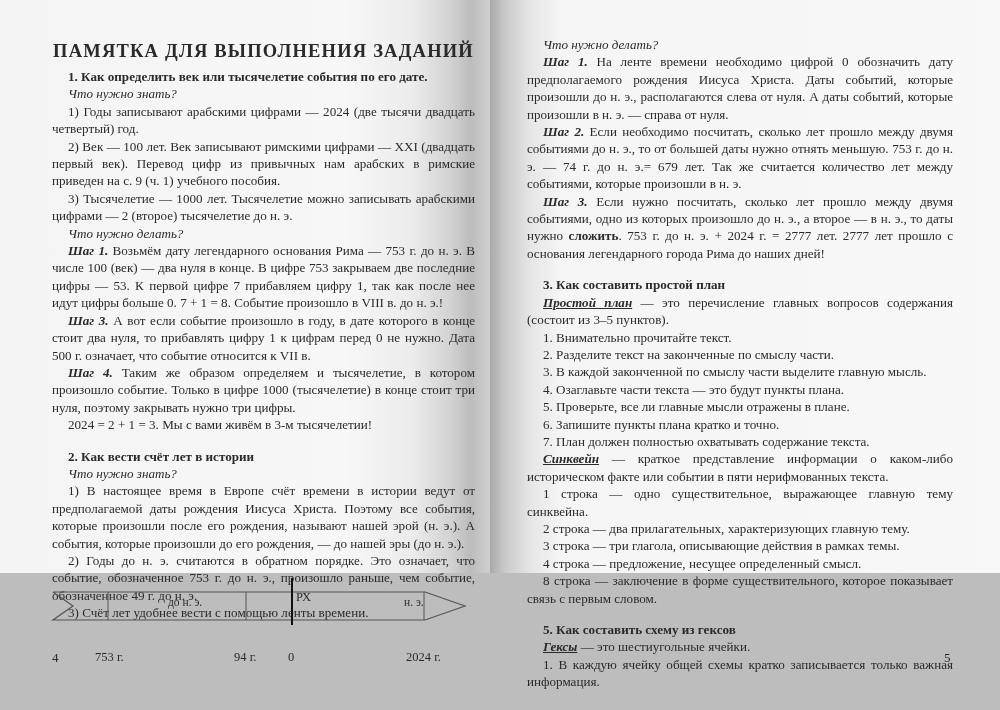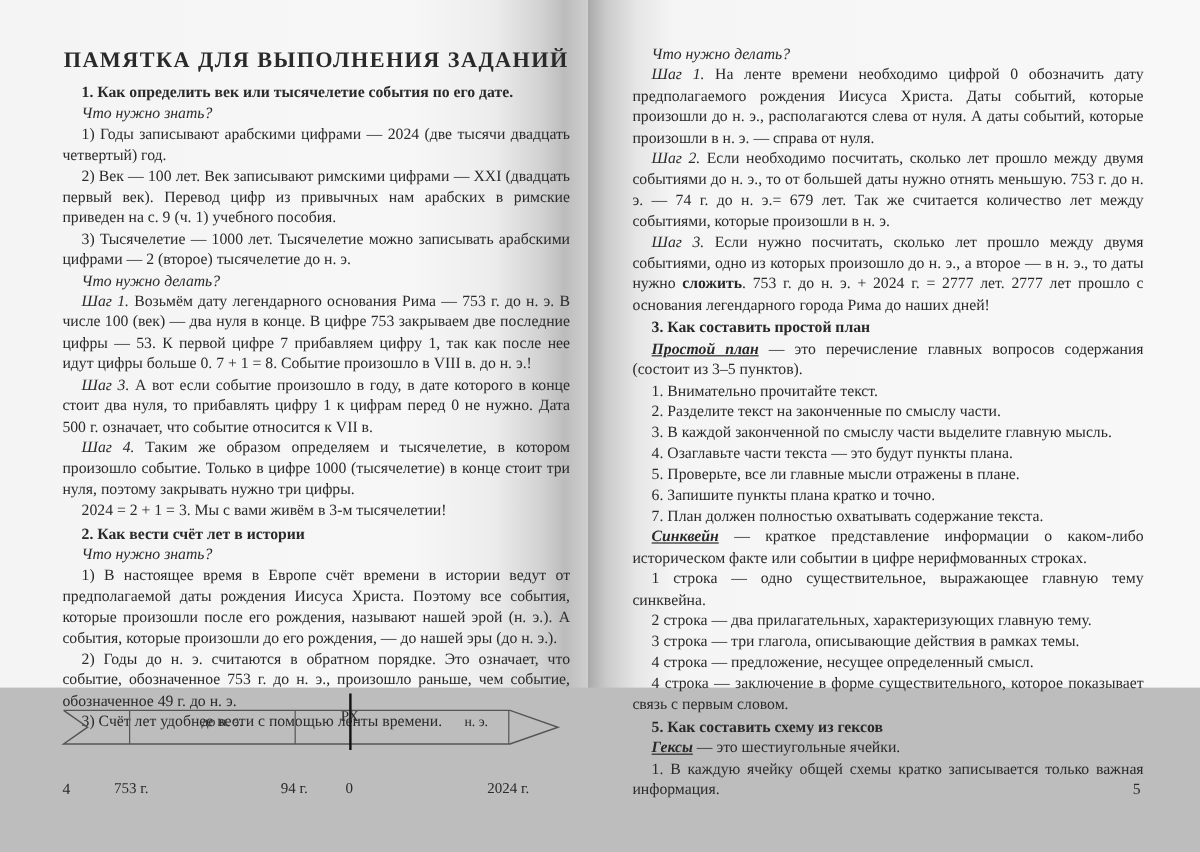--- a/index.html
+++ b/index.html
@@ -8,24 +8,24 @@
   .spread { position:absolute; left:0; top:0; width:1000px; height:710px; }
   .page { position:absolute; top:0; height:573px; }
   .page-left { left:0; width:490px;
     background: linear-gradient(to right, #f4f4f4 0%, #f7f7f7 70%, #ececec 84%, #d2d2d2 92%, #bcbcbc 96%, #cfcfcf 100%); }
   .page-right { left:490px; width:510px;
     background: linear-gradient(to right, #a9a9a9 0%, #cacaca 3%, #e6e6e6 8%, #f5f5f5 14%, #f8f8f8 100%); }
   .content { position:absolute; font-size:13.1px; line-height:17.4px; }
   .page-left .content { left:52px; top:40px; width:423px; }
   .main-title { text-align:center; font-weight:bold; font-size:18.5px; letter-spacing:1.2px; margin:0 0 6px 0; line-height:22px; }
   .sec-title { font-weight:bold; text-indent:16px; margin-top:0; }
-  .sec-gap { margin-top:2px; }
+  .sec-gap { margin-top:14px; }
   .ital { font-style:italic; text-indent:16px; }
   p { margin:0; text-indent:16px; text-align:justify; }
-  .step { font-weight:normal; font-style:italic; }
+  .step { font-weight:bold; font-style:italic; }
   .term { font-weight:bold; font-style:italic;text-decoration:underline; }
   b.em { font-weight:bold; }
   .li { text-indent:16px; }
   .page-num { position:absolute; font-size:13px; }
   .timeline { position:absolute; left:40px; top:568px; width:440px; height:80px; }
   .tl-label { position:absolute; font-size:12.5px; white-space:nowrap;margin-top:24px; }
 </style>
 </head>
 <body>
 
@@ -55,22 +55,22 @@
 
     <div class="timeline">
       <svg width="440" height="80" viewBox="0 0 440 80">
         <polyline points="13,24 385,24 425,38 385,52 13,52 33,38 13,24" fill="none" stroke="#555" stroke-width="1.2"></polyline>
         <line x1="68" y1="24" x2="68" y2="52" stroke="#555" stroke-width="1"></line>
         <line x1="206" y1="24" x2="206" y2="52" stroke="#555" stroke-width="1"></line>
         <line x1="252" y1="10" x2="252" y2="57" stroke="#111" stroke-width="2"></line>
         <line x1="384" y1="24" x2="384" y2="52" stroke="#555" stroke-width="1"></line>
       </svg>
       <span class="tl-label" style="left:128px; top:4px; font-size:11.5px;">до н. э.</span>
-      <span class="tl-label" style="left:244px; top:-2px;">РХ</span>
-      <span class="tl-label" style="left:299px; top:4px; font-size:11.5px;padding-left:48px;">н. э.</span>
+      <span class="tl-label" style="left:256px; top:-2px;">РХ</span>
+      <span class="tl-label" style="left:316px; top:4px; font-size:11.5px;padding-left:48px;">н. э.</span>
       <span class="tl-label" style="left:55px; top:58px;">753 г.</span>
       <span class="tl-label" style="left:194px; top:58px;">94 г.</span>
       <span class="tl-label" style="left:248px; top:58px;">0</span>
       <span class="tl-label" style="left:366px; top:58px;">2024 г.</span>
     </div>
 
     <div class="page-num" style="left:52px; top:650px;">4</div>
   </div>
 
   <div class="page page-right"></div>
@@ -83,26 +83,26 @@
     <div class="sec-title sec-gap">3. Как составить простой план</div>
     <p><span class="term">Простой план</span><span> — это перечисление главных вопросов содержания (состоит из 3–5 пунктов).</span></p>
     <div class="li">1. Внимательно прочитайте текст.</div>
     <div class="li">2. Разделите текст на законченные по смыслу части.</div>
     <div class="li">3. В каждой законченной по смыслу части выделите главную мысль.</div>
     <div class="li">4. Озаглавьте части текста — это будут пункты плана.</div>
     <div class="li">5. Проверьте, все ли главные мысли отражены в плане.</div>
     <div class="li">6. Запишите пункты плана кратко и точно.</div>
     <div class="li">7. План должен полностью охватывать содержание текста.</div>
 
-    <p><span class="term">Синквейн</span><span> — краткое представление информации о каком-либо историческом факте или событии в цифре нерифмованных строках.</span></p>
+    <p><span class="term">Синквейн</span><span> — краткое представление информации о каком-либо историческом факте или событии в пяти нерифмованных текста.</span></p>
     <p>1 строка — одно существительное, выражающее главную тему синквейна.</p>
     <p>2 строка — два прилагательных, характеризующих главную тему.</p>
     <p>3 строка — три глагола, описывающие действия в рамках темы.</p>
     <p>4 строка — предложение, несущее определенный смысл.</p>
-    <p>4 строка — заключение в форме существительного, которое показывает связь с первым словом.</p>
+    <p>8 строка — заключение в форме существительного, которое показывает связь с первым словом.</p>
 
     <div class="sec-title sec-gap">5. Как составить схему из гексов</div>
     <p><span class="term">Гексы</span><span> — это шестиугольные ячейки.</span></p>
     <p>1. В каждую ячейку общей схемы кратко записывается только важная информация.</p>
 
   </div>
   <div class="page-num" style="left:944px; top:650px;">5</div>
 
 </div>
 

